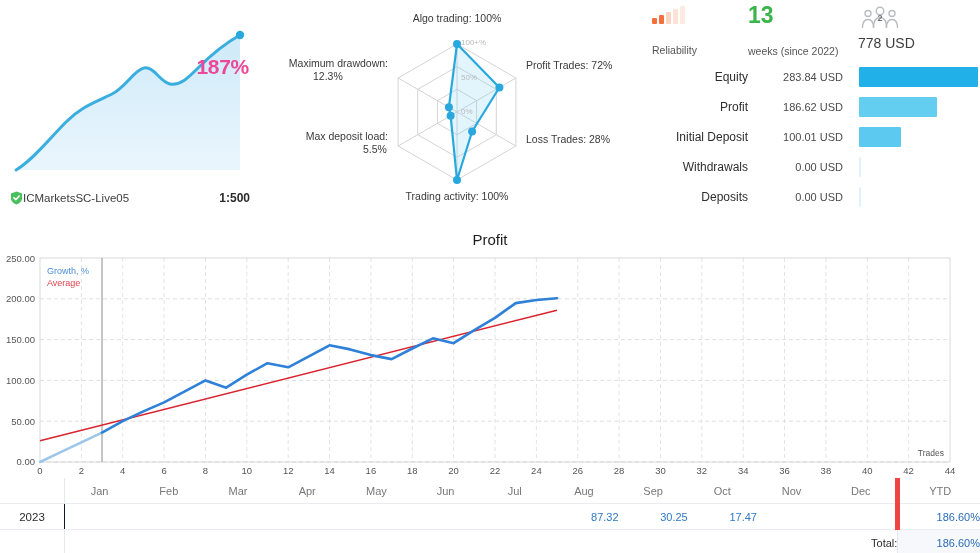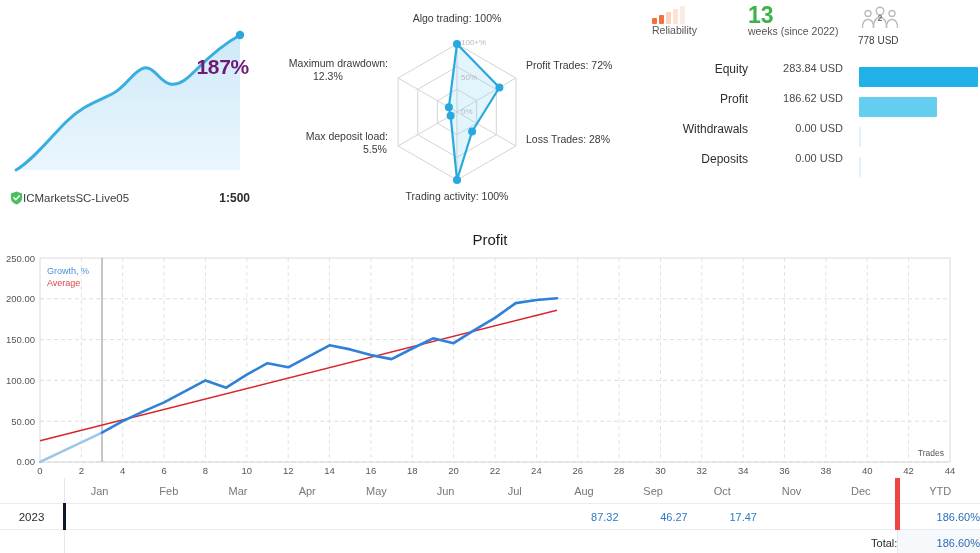--- a/index.html
+++ b/index.html
@@ -33,21 +33,21 @@
   .spark-chart {
     position: absolute;
     left: 8px; top: 10px;
     width: 250px; height: 170px;
   }
   .spark-pct {
     position: absolute;
     right: 13px; top: 55px;
     font-size: 21px;
     font-weight: bold;
-    color: #701a75;
+    color: #ec4899;
     letter-spacing: -0.3px;
   }
   .spark-footer {
     position: absolute;
     left: 10px; right: 12px; bottom: 17px;
     display: flex;
     align-items: center;
     justify-content: space-between;
     font-size: 11.5px;
     color: #3c3c3c;
@@ -83,48 +83,48 @@
     justify-content: flex-start;
   }
   .badge-reliability { width: 96px; }
   .badge-weeks { width: 110px; }
   .badge-subs { width: 118px; }
   .rel-bars { display: flex; align-items: flex-end; gap: 2px; height: 18px; }
   .rel-bars i { display:block; width: 5px; border-radius: 1px; }
   .badge-caption {
     font-size: 10.5px;
     color: #555;
-    margin-top: 0;
+    margin-top: 20px;
     white-space: nowrap;
   }
   .weeks-num {
     font-size: 23px;
     font-weight: bold;
     color: #3bb44a;
     line-height: 20px;
     margin-top: -1px;
   }
   .subs-value {
-    font-size: 10px;
+    font-size: 14px;
     color: #3d3d3d;
     margin-top: 3px;
     white-space: nowrap;
   }
   .people-icon { display:block; }
 
   .stats-rows {
     position: absolute;
     left: 0; top: 62px;
     width: 328px;
   }
   .stat-row {
     position: relative;
     height: 30px;
     display: flex;
-    align-items: flex-start;
+    align-items: center;
   }
   .stat-label {
     width: 96px;
     text-align: right;
     font-size: 12px;
     color: #2e2e2e;
     padding-right: 9px;
   }
   .stat-value {
     width: 86px;
@@ -187,21 +187,21 @@
     font-size: 11px;
   }
   .col-year { width: 62px; }
   .col-month { width: 67px; }
   .col-ytd { width: 77px; }
   .cell-year {
     text-align: center;
     font-weight: bold;
     color: #2b2b2b;
     font-size: 11.5px;
-    border-right: 3px solid #0f172a;
+    border-right: 1px solid #0f172a;
   }
   .hdr-year { border-right: 1px solid #e4e7ec; }
   .hdr-ytd, .cell-ytd {
     border-left: 5px solid #ef4444;
     text-align: right;
     padding-right: 13px;
   }
   .cell-ytd { color: #2b6cb8; font-weight: bold; }
   .row-data td { border-top: 1px solid #e9ecf0; border-bottom: 1px solid #e9ecf0; }
   .cell-month {
@@ -346,20 +346,27 @@
         </div>
 
         <div class="stat-row">
           <span class="stat-label">Profit</span>
           <span class="stat-value">186.62 USD</span>
           <span class="stat-barwrap">
             <i class="stat-bar" style="width:64.5%;background:#64cef0"></i>
           </span>
         </div>
 
+        <div class="stat-row">
+          <span class="stat-label">Initial Deposit</span>
+          <span class="stat-value">100.01 USD</span>
+          <span class="stat-barwrap">
+            <i class="stat-bar" style="width:34.5%;background:#5ccaf0"></i>
+          </span>
+        </div>
 
         <div class="stat-row">
           <span class="stat-label">Withdrawals</span>
           <span class="stat-value">0.00 USD</span>
           <span class="stat-barwrap">
             <i class="stat-bar zero"></i>
           </span>
         </div>
 
         <div class="stat-row">
@@ -486,21 +493,21 @@
       <tr class="row-data">
         <td class="cell-year">2023</td>
         <td class="cell-month"></td>
         <td class="cell-month"></td>
         <td class="cell-month"></td>
         <td class="cell-month"></td>
         <td class="cell-month"></td>
         <td class="cell-month"></td>
         <td class="cell-month"></td>
         <td class="cell-month">87.32</td>
-        <td class="cell-month">46.27</td>
+        <td class="cell-month">30.25</td>
         <td class="cell-month">17.47</td>
         <td class="cell-month"></td>
         <td class="cell-month"></td>
         <td class="cell-ytd">186.60%</td>
       </tr>
       <tr class="row-total">
         <td style="border-right:1px solid #e4e7ec"></td>
         <td></td>
         <td></td>
         <td></td>

